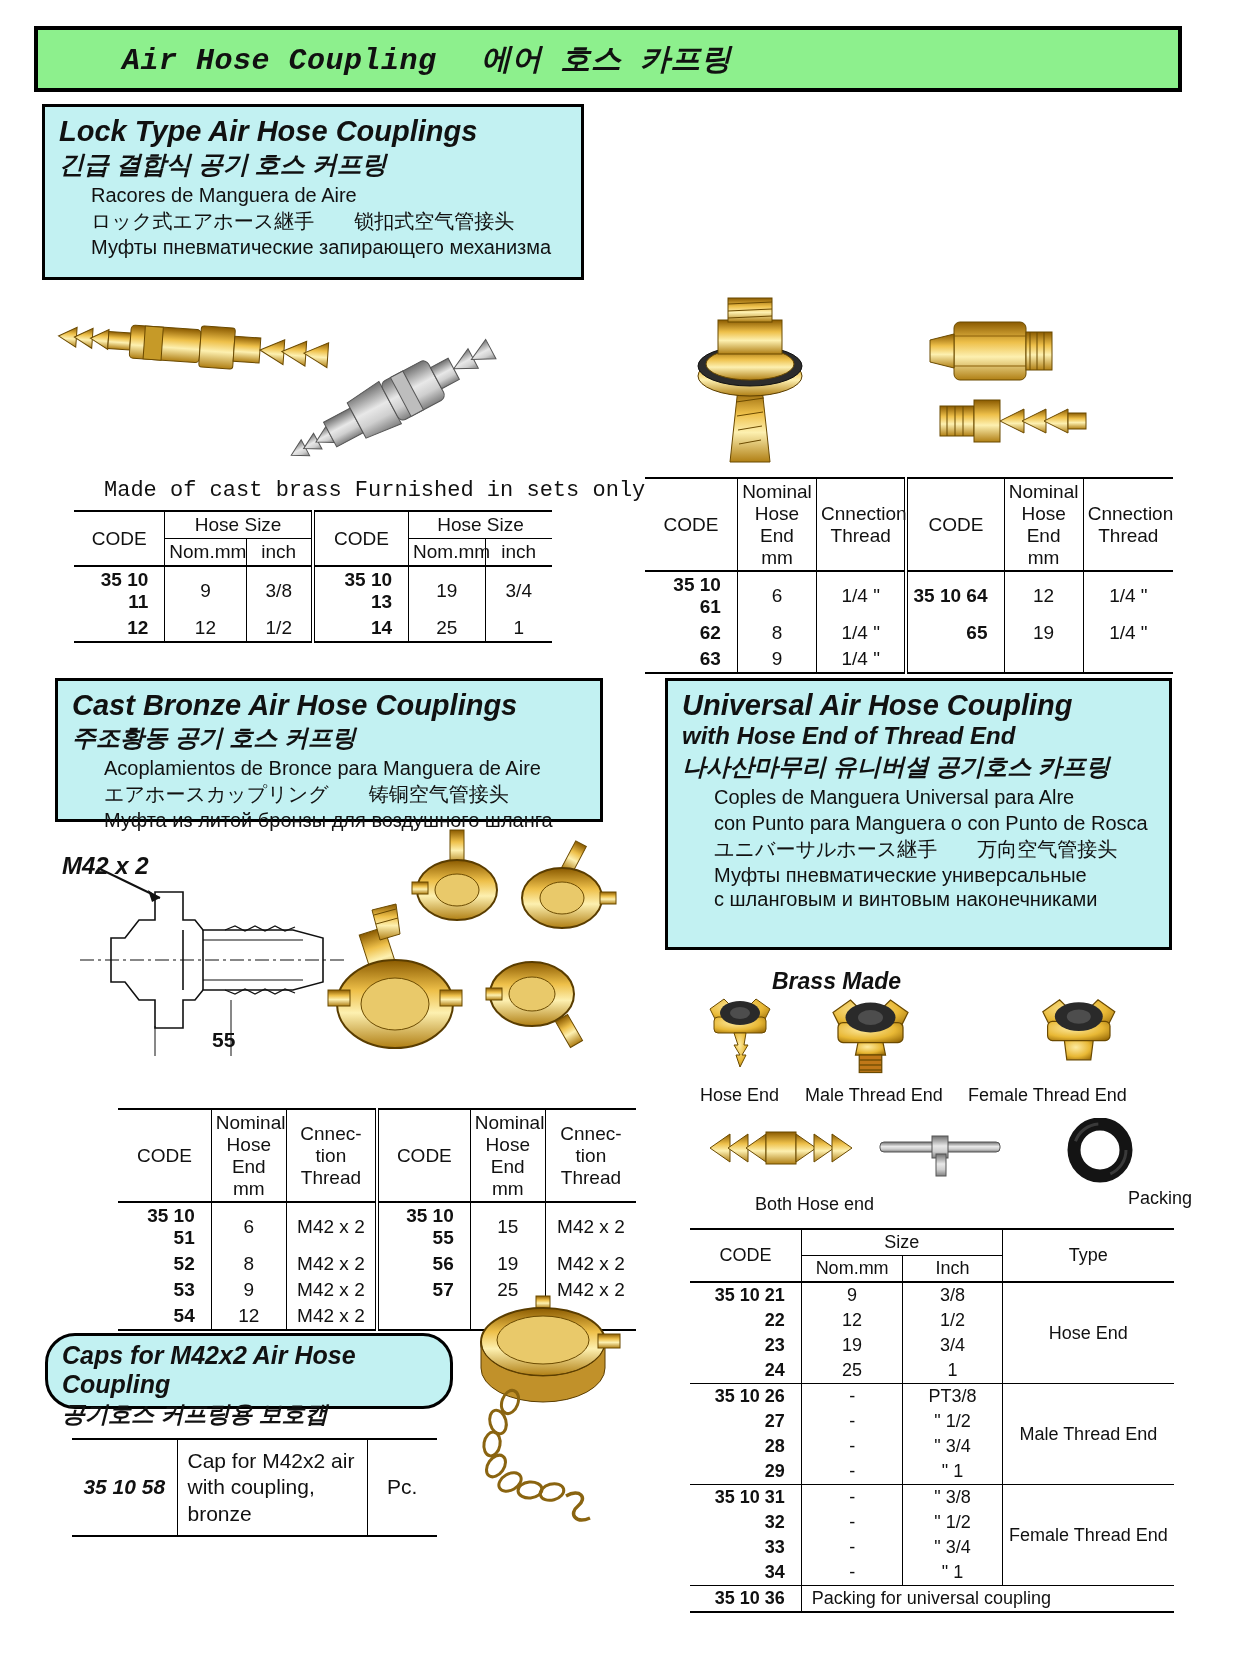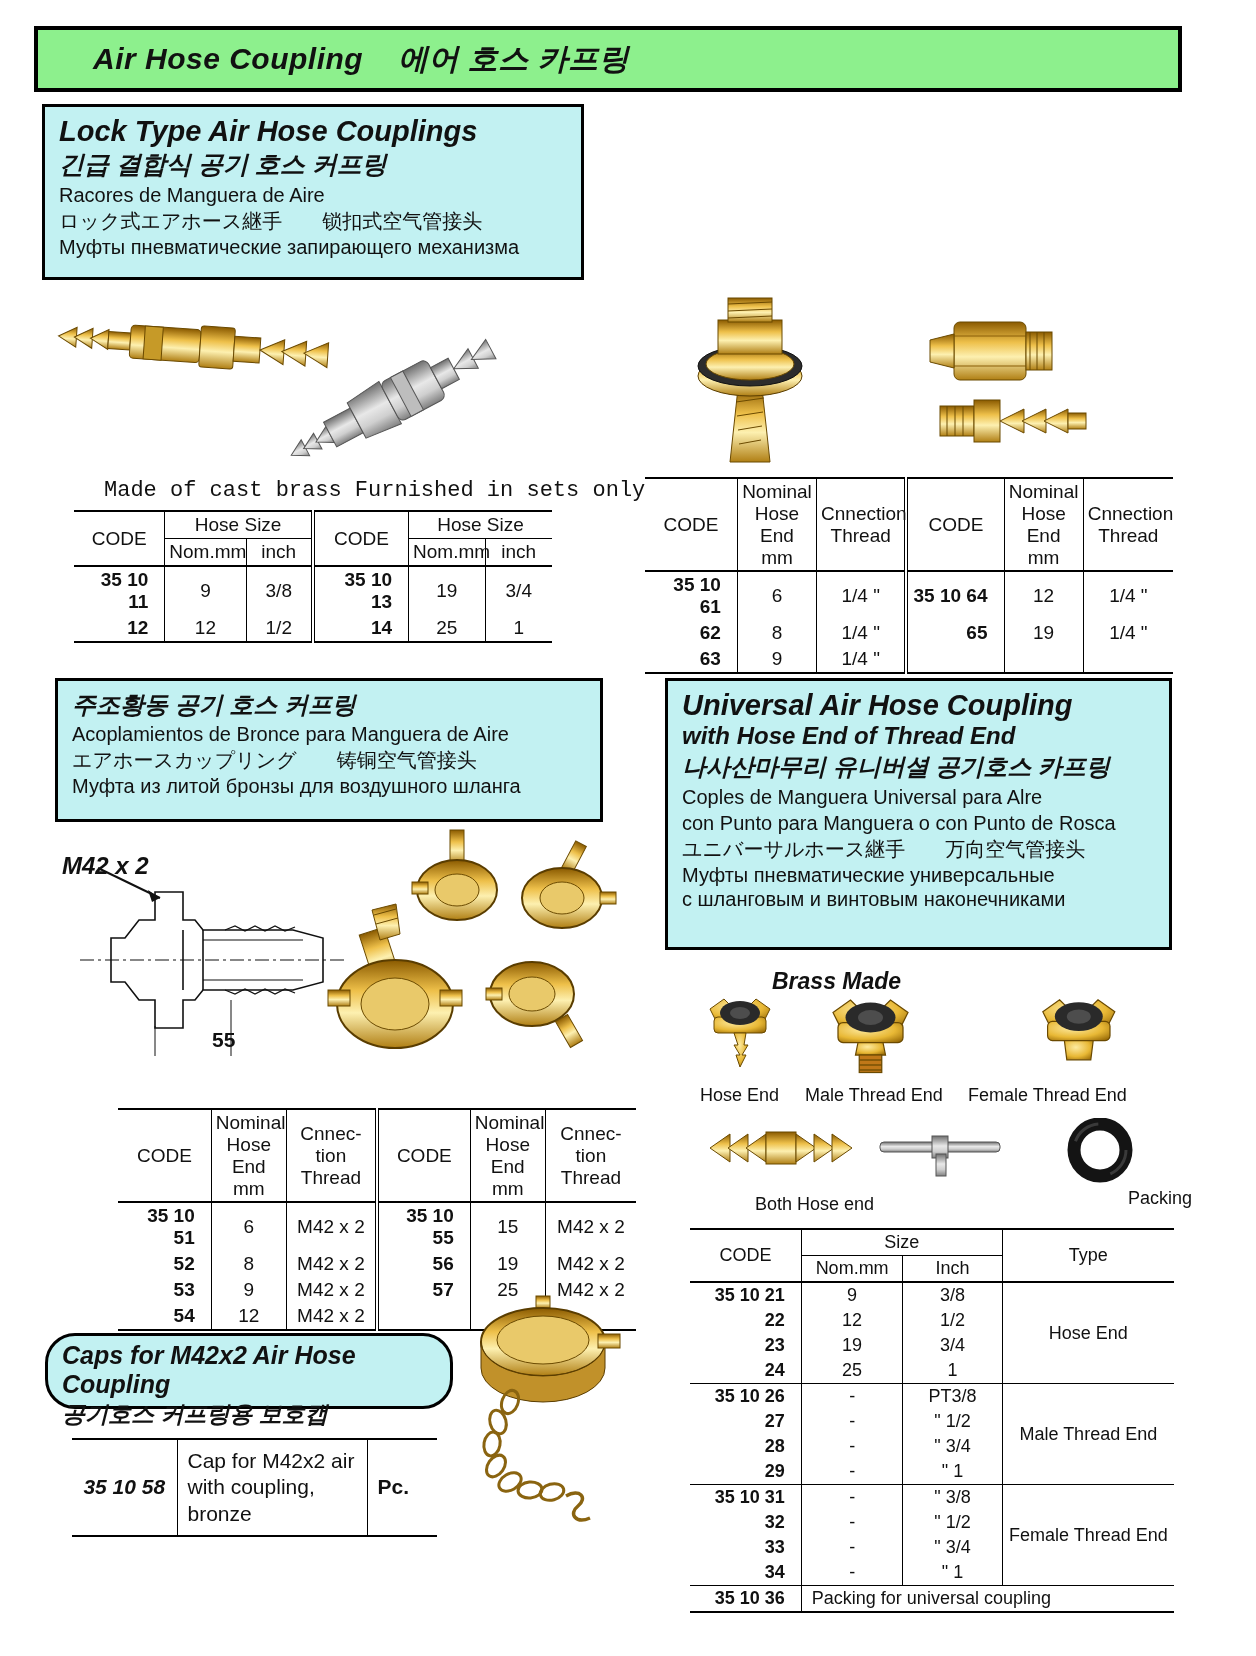--- a/index.html
+++ b/index.html
@@ -2,29 +2,29 @@
 <html><head>
 <meta charset="utf-8">
 <style>
   * { box-sizing: border-box; }
   body { margin:0; background:#e8e8e8; font-family:"Liberation Sans", sans-serif; color:#111; }
   .page { position:relative; width:1256px; height:1656px; background:#ffffff; margin:0 auto; overflow:hidden; }
 
   
   .banner { position:absolute; left:34px; top:26px; width:1148px; height:66px;
             background:#8df08d; border:4px solid #000; display:flex; align-items:center; }
-  .banner .txt { font-size:30px; font-weight:bold; font-style:italic; padding-left:55px; letter-spacing:.5px; }
+  .banner .txt { font-size:30px; font-weight:bold; font-style:italic; padding-left:84px; letter-spacing:.5px;font-family:Liberation Mono, monospace; }
   .banner .txt .kr { margin-left:26px; }
 
   
   .secbox { position:absolute; background:#c2f1f2; border:3px solid #000; padding:8px 14px 6px 14px; }
   .secbox .title { font-size:29px; font-weight:bold; font-style:italic; line-height:1.15; }
   .secbox .sub   { font-size:24px; font-weight:bold; font-style:italic; line-height:1.2; }
   .secbox .kr    { font-size:25px; font-weight:bold; font-style:italic; line-height:1.35; }
-  .secbox .ln    { font-size:20px; line-height:1.3; }
+  .secbox .ln    { font-size:20px; line-height:1.3;margin-left:32px; }
 
   .caption { position:absolute; font-size:22px;font-family:Liberation Mono, monospace; }
 
   
   table.cat { position:absolute; border-collapse:collapse; font-size:19px; table-layout:fixed; }
   table.cat th, table.cat td { border-left:1px solid #000; border-right:1px solid #000; padding:2px 4px; text-align:center; vertical-align:middle; }
   table.cat { border-top:2px solid #000; border-bottom:2px solid #000; }
   table.cat th { font-weight:normal; }
   table.cat .pre { white-space:pre-line; line-height:1.15; }
   table.cat th.hb1 { border-bottom:1px solid #000; }
@@ -36,21 +36,21 @@
   table.cat tbody td { border-top:none; border-bottom:none; }
   table.cat tr.gstart td { border-top:1.5px solid #000; }
   table.cat td.type { text-align:center; font-weight:normal; }
   table.cat td.desc { text-align:left; padding-left:10px; }
 
   table.caps { position:absolute; border-collapse:collapse; font-size:21px; border-top:2px solid #000; border-bottom:2px solid #000; }
   table.caps td { border-left:1px solid #000; padding:8px 10px; vertical-align:middle; }
   table.caps td.first { border-left:none; }
   table.caps td.code { font-weight:bold; font-style:italic; text-align:center; width:105px; }
   table.caps td.desc { width:190px; text-align:left; line-height:1.25; }
-  table.caps td.unit { width:70px; text-align:left;font-weight:bold; }
+  table.caps td.unit { width:70px; text-align:center; }
 
   .imglabel { position:absolute; font-size:18px; }
   .blabel { position:absolute; font-size:23px; font-weight:bold; font-style:italic; }
   .dimlabel { position:absolute; font-size:24px; font-weight:bold; font-style:italic; }
   .dim55 { position:absolute; font-size:21px; font-weight:bold; }
   svg { position:absolute; }
 </style>
 </head>
 <body>
 
@@ -245,20 +245,21 @@
           <td class="val">9</td>
           <td class="val">1/4 "</td>
           <td class="code dbl"></td>
           <td class="val"></td>
           <td class="val last"></td>
         </tr>
       </tbody>
   </table>
 
   <div class="secbox" style="left:55px; top:678px; width:548px; height:144px;">
+    <div class="title">Cast Bronze Air Hose Couplings</div>
     <div class="kr" style="font-size:24px;">주조황동 공기 호스 커프링</div>
     <div class="ln">Acoplamientos de Bronce para Manguera de Aire</div>
     <div class="ln">エアホースカップリング　　铸铜空气管接头</div>
     <div class="ln">Муфта из литой бронзы для воздушного шланга</div>
   </div>
 
   <svg style="left:60px; top:850px;" width="300" height="220" viewBox="0 0 300 220">
     <g fill="none" stroke="#111" stroke-width="1.6">
       <path d="M95,42 h28 v28 h12 l8,10 h90 l30,8 v44 l-30,8 h-90 l-8,10 h-12 v28 h-28 v-28 h-16 l-14,-18 h-14 v-44 h14 l14,-18 h16 z"></path>
       <line x1="123" y1="80" x2="123" y2="140"></line>

